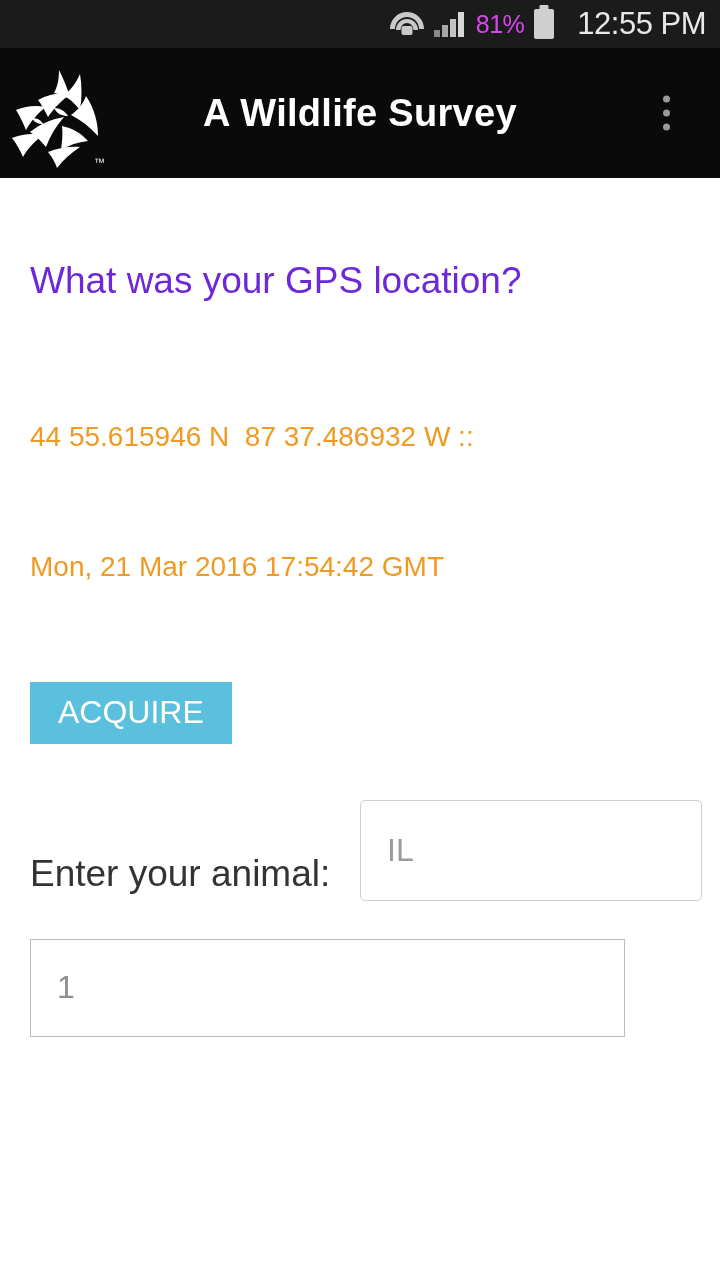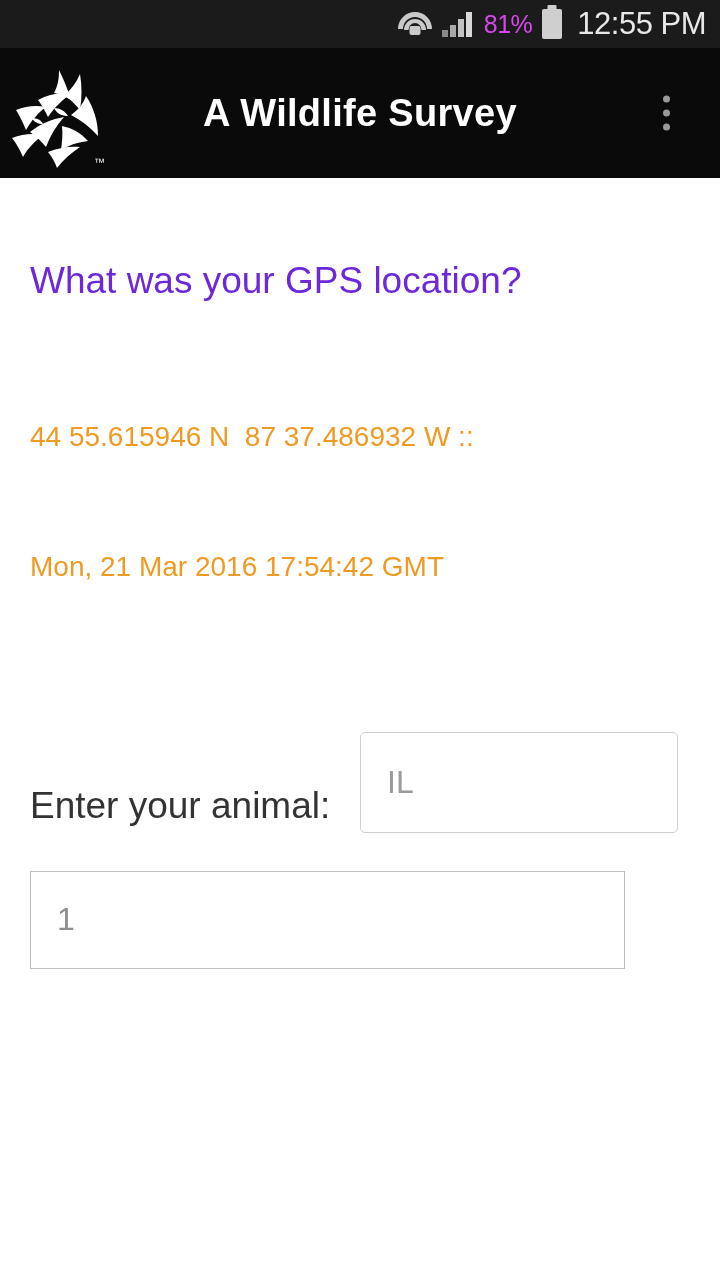--- a/index.html
+++ b/index.html
@@ -70,21 +70,21 @@
     top: -4px; left: 50%;
     transform: translateX(-50%);
     width: 9px; height: 4px;
     background: #cfcfcf;
     border-radius: 1px 1px 0 0;
   }
   .clock {
     color: #e8e8e8;
     font-size: 31px;
     letter-spacing: -0.5px;
-    margin-left: 5px;
+    margin-left: 13px;
   }
 
   
   .app-bar {
     height: 130px;
     background: #0a0a0a;
     display: flex;
     align-items: center;
     position: relative;
   }
@@ -165,21 +165,21 @@
     font-size: 37px;
     line-height: 1;
     padding-bottom: 18px;
     white-space: nowrap;
   }
   .state-control {
     position: absolute;
     left: 330px;
     top: 0;
     display: flex;
-    width: 318px;
+    width: 342px;
     height: 101px;
     border: 1px solid #cfcfcf;
     border-radius: 5px;
     background: #ffffff;
     overflow: hidden;
   }
   .state-input {
     flex: 1;
     border: none;
     outline: none;
@@ -261,20 +261,21 @@
 
   <div class="content">
 
     <h2 id="q-gps" class="question">What was your GPS location?</h2>
 
     <div class="gps-readout">
       <div>44 55.615946 N  87 37.486932 W ::</div>
       <div>Mon, 21 Mar 2016 17:54:42 GMT</div>
     </div>
 
+    <button class="acquire-btn">ACQUIRE</button>
 
     <div class="state-row">
       <div class="state-label">Enter your animal:</div>
       <div class="state-control">
         <input class="state-input" type="text" placeholder="IL" style="">
 
       </div>
     </div>
 
 

